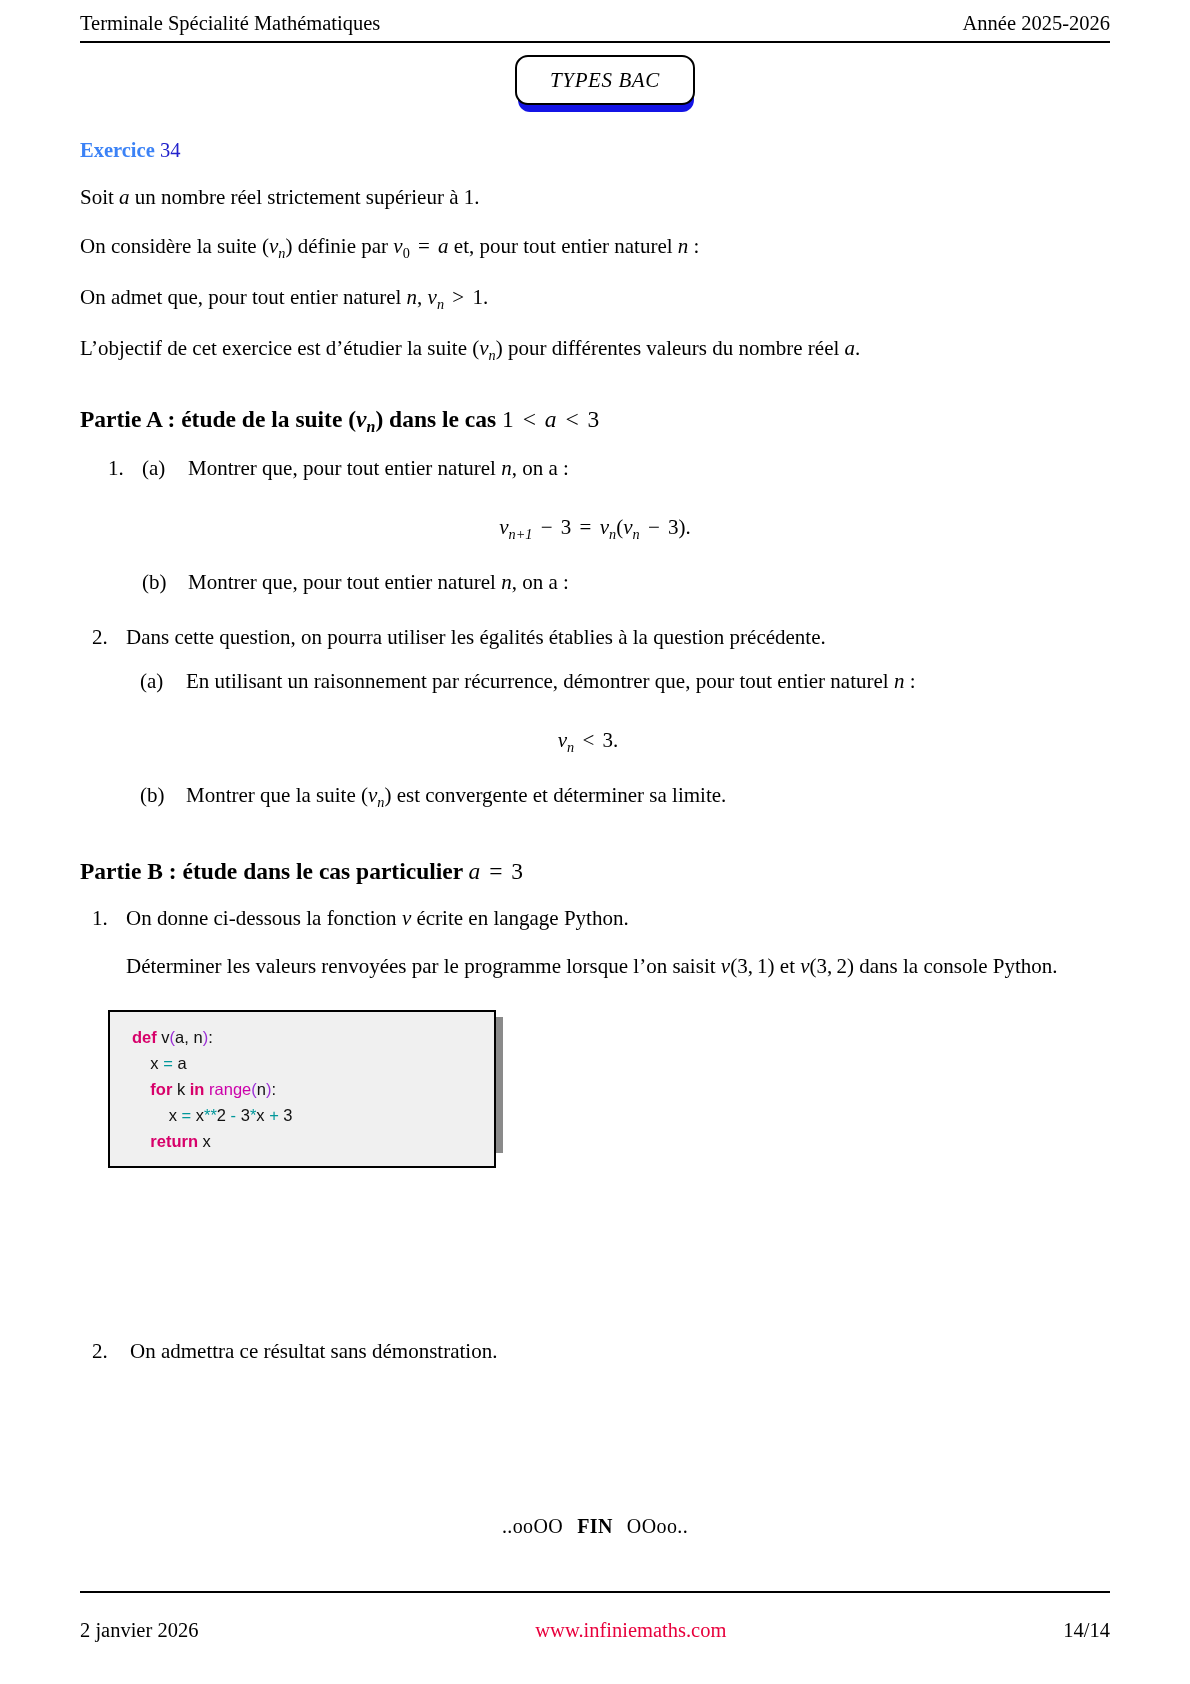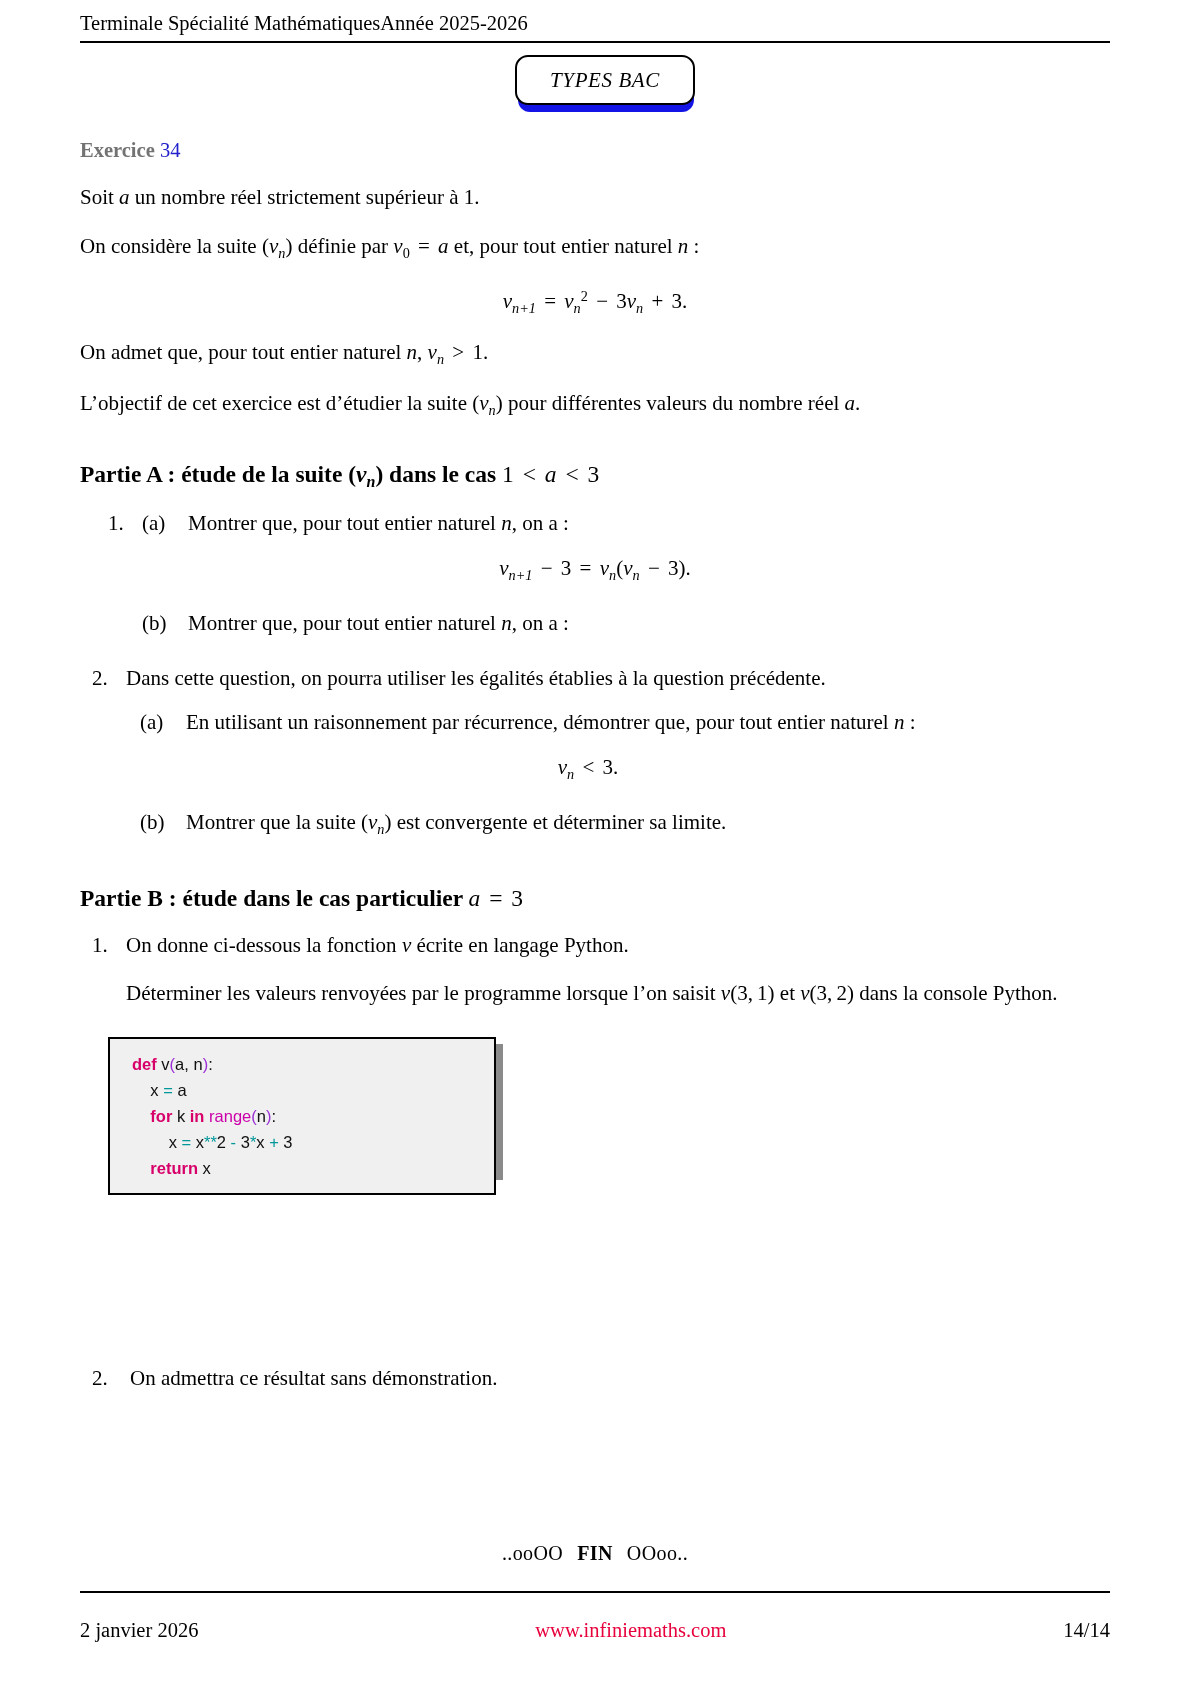--- a/index.html
+++ b/index.html
@@ -20,20 +20,21 @@
     width: 1190px;
     height: 1684px;
     box-sizing: border-box;
     padding: 0 80px;
   }
 
   
   .header {
     position: relative;
     display: flex;
+    justify-content: space-between;
     align-items: baseline;
     font-size: 20.5px;
     padding-top: 12px;
   }
   .header-rule {
     border-bottom: 2.2px solid #000;
     margin-top: 6px;
   }
 
   
@@ -79,21 +80,21 @@
     letter-spacing: 0.6px;
     white-space: nowrap;
   }
 
   
   .ex-title {
     margin-top: 26px;
     font-size: 20.5px;
   }
   .ex-title .lbl {
-    color: #737373;
+    color: #3b82f6;
     font-weight: bold;
   }
   .ex-title .num {
     color: #2222cc;
   }
   p.para {
     font-size: 21px;
     margin: 22px 0 0 0;
     line-height: 1.28;
   }
@@ -150,21 +151,21 @@
     margin-top: 16px;
     line-height: 1.3;
   }
   ol.lvl2 > li > .mk2 {
     position: absolute;
     left: 0;
     top: 0;
     width: 40px;
     text-align: left;
   }
-  li .eq { margin-top: 18px; margin-left: -108px; }
+  li .eq { margin-top: 32px; margin-left: -108px; }
   li .sub-para { margin-top: 20px; }
 
   
   .code-wrap {
     position: relative;
     margin: 30px 0 0 28px;
     width: 388px;
   }
   .code-shadow {
     position: absolute;
@@ -255,26 +256,20 @@
   <p class="para">
     Soit <i class="mv">a</i> un nombre réel strictement supérieur à 1.
   </p>
 
   <p class="para">
     On considère la suite (<i class="mv">v</i><span class="sub">n</span>) définie par
     <i class="mv">v</i><span class="subn">0</span> <span class="op">=</span> <i class="mv">a</i> et,
     pour tout entier naturel <i class="mv">n</i> :
   </p>
 
-  <div class="eq">
-    <i class="mv">v</i><span class="sub">n+1</span> <span class="op">=</span>
-    <i class="mv">v</i><span class="sub">n</span><span class="sup">2</span>
-    <span class="op">−</span> 3<i class="mv">v</i><span class="sub">n</span>
-    <span class="op">+</span> 3.
-  </div>
 
   <p class="para">
     On admet que, pour tout entier naturel <i class="mv">n</i>,
     <i class="mv">v</i><span class="sub">n</span> <span class="op">&gt;</span> 1.
   </p>
 
   <p class="para">
     L’objectif de cet exercice est d’étudier la suite (<i class="mv">v</i><span class="sub">n</span>)
     pour différentes valeurs du nombre réel <i class="mv">a</i>.
   </p>

